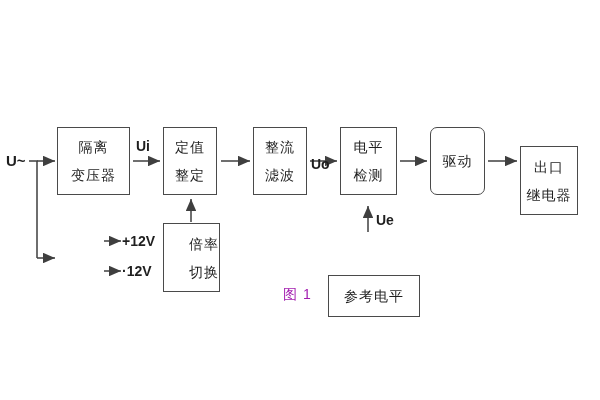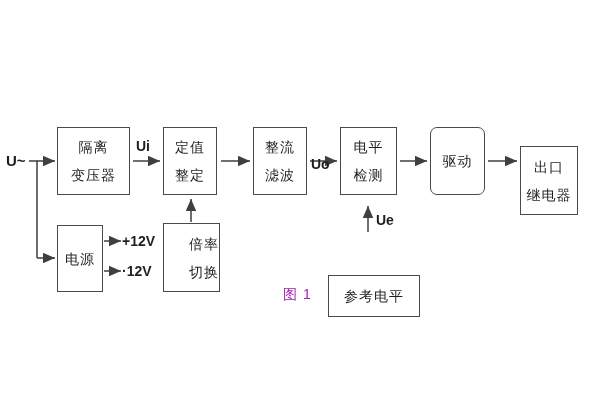--- a/index.html
+++ b/index.html
@@ -123,23 +123,20 @@
     <span>检测</span>
   </div>
   <div class="box b-drv">
     <span>驱动</span>
   </div>
   <div class="box b-out">
     <span>出口</span>
     <span>继电器</span>
   </div>
 
-  <div class="box b-pwr">
-    <span>电源</span>
-  </div>
   <div class="box b-ratio">
     <span>倍率</span>
     <span>切换</span>
   </div>
   <div class="box b-ref">
     <span>参考电平</span>
   </div>
 
   <div class="sig lbl-uin">U~</div>
   <div class="sig lbl-ui">Ui</div>

